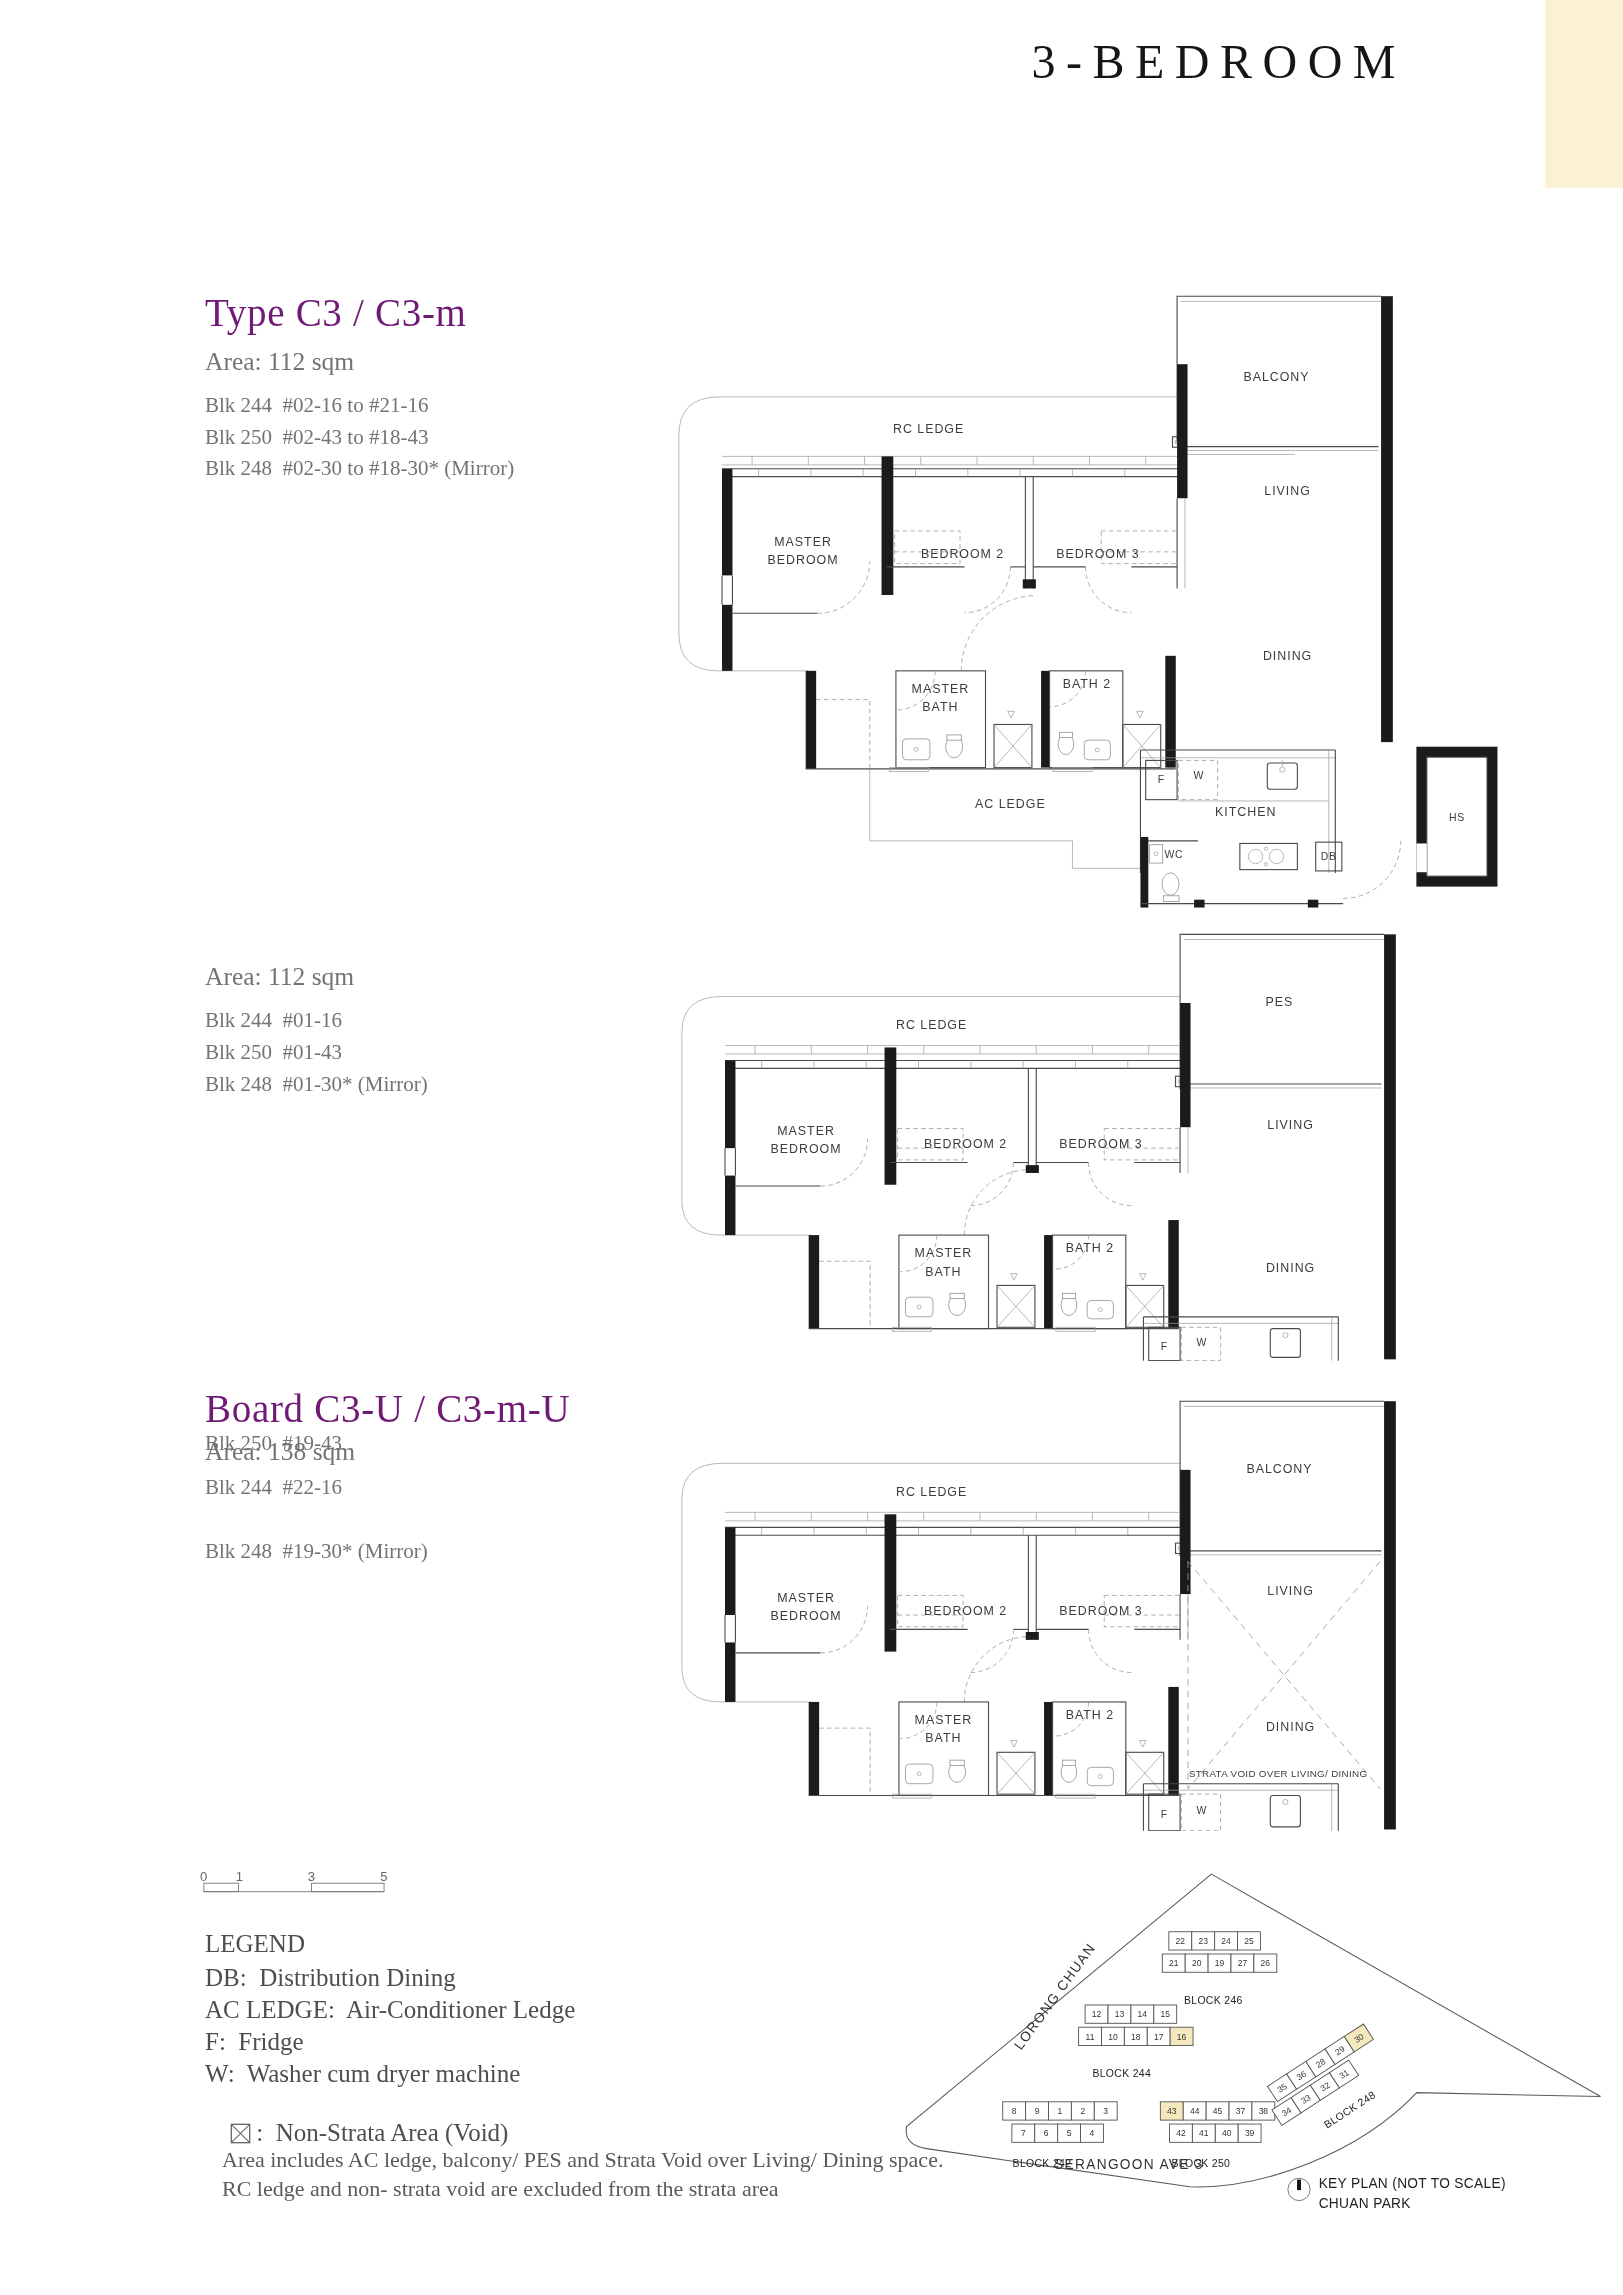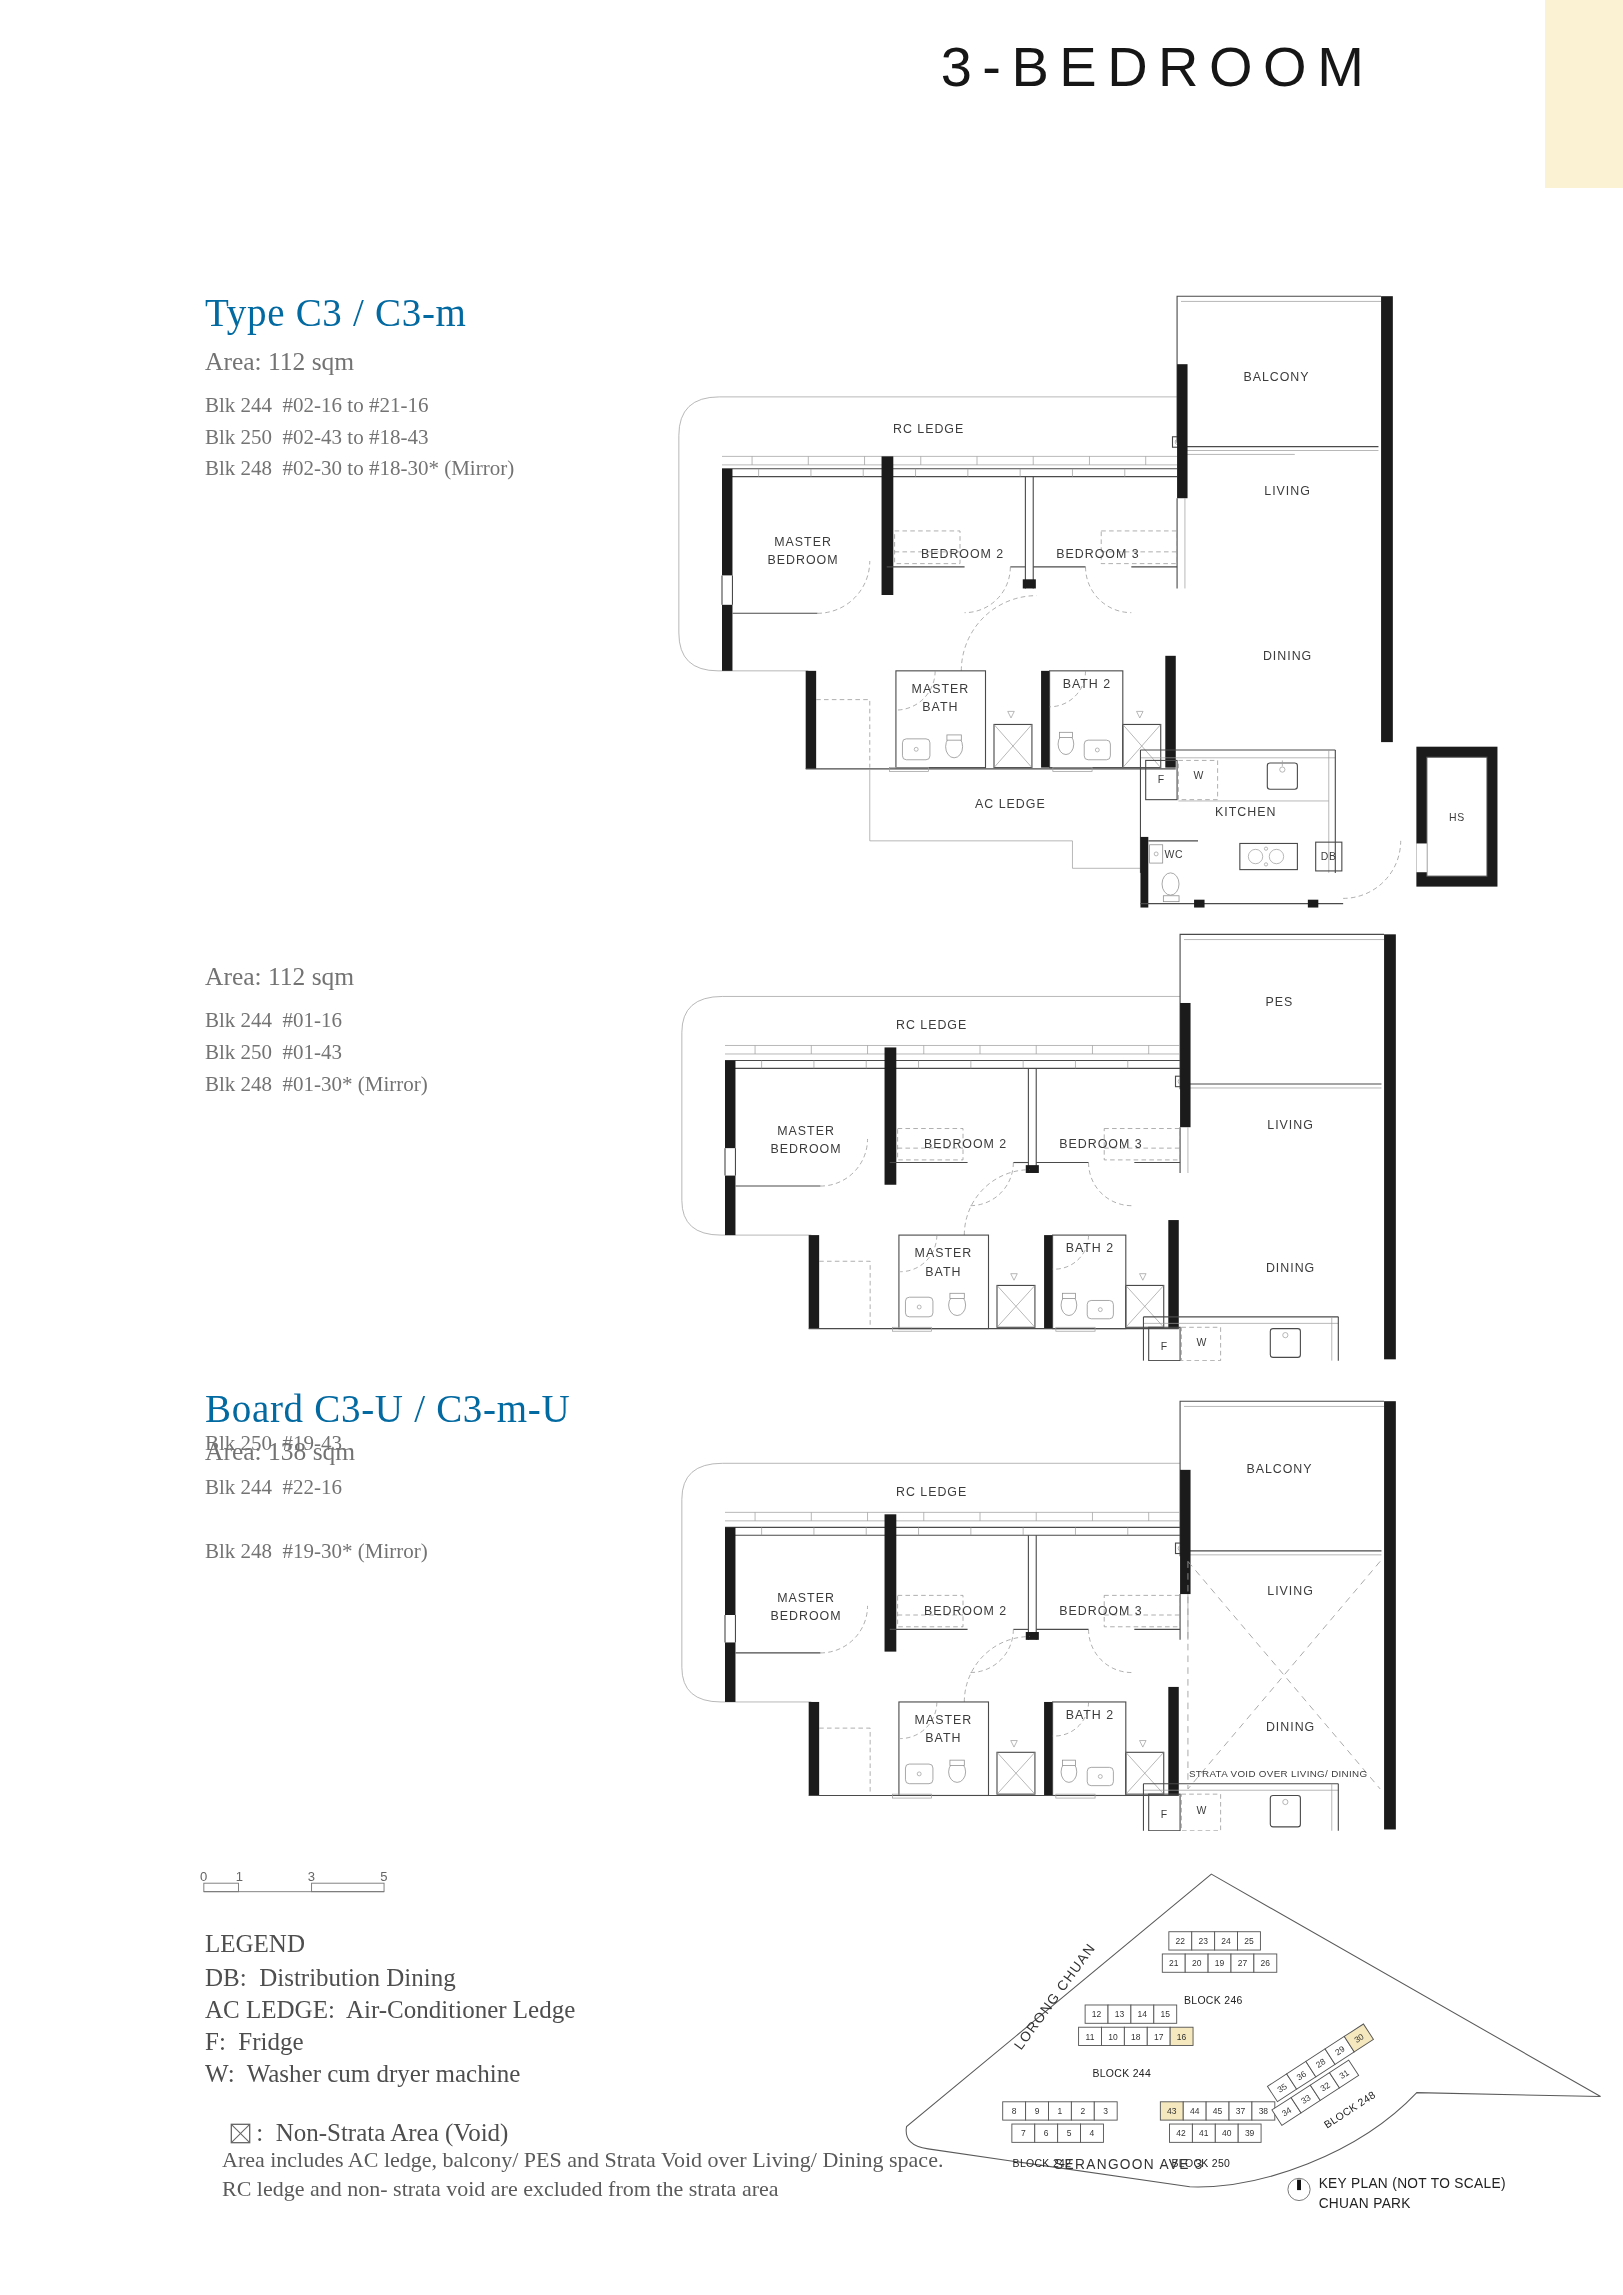--- a/index.html
+++ b/index.html
@@ -1,23 +1,23 @@
 <!DOCTYPE html>
 <html style="--accent: #FBF2D4; --kp-hl: #F5E8BE;font-size:10.5px"><head>
 <meta charset="utf-8">
 <style>
   :root{ --accent:#FBF2D4; --kp-hl:#F5E8BE; }
   html,body{margin:0;padding:0;background:#ffffff;}
   .page{position:relative;width:1623px;height:2295px;background:#fff;overflow:hidden;
         font-family:"Liberation Serif",serif;}
   .corner-band{position:absolute;right:0;top:0;width:78px;height:188px;background:var(--accent);}
-  .main-title{position:absolute;left:909px;top:34px;width:497px;text-align:center;
-      font-size:56px;letter-spacing:10.5px;color:#161616;font-family:Liberation Sans, sans-serif;}
+  .main-title{position:absolute;left:909px;top:34px;width:497px;text-align:right;
+      font-size:48px;letter-spacing:10.5px;color:#161616;font-family:Liberation Serif, serif;}
   .line{position:absolute;left:205px;color:#737373;white-space:pre;}
-  .sec-title{font-size:39px;letter-spacing:0.7px;color:#0369a1;}
+  .sec-title{font-size:39px;letter-spacing:0.7px;color:#701a75;}
   .sec-area{font-size:25.5px;}
   .sec-blk{font-size:21px;}
   .legend-line{font-size:25px;color:#4e4e4e;}
   .note-line{font-size:22px;color:#5a5a5a;margin-left:17px;}
   .void-icon{display:inline-block;vertical-align:-2.6px;margin-right:5.2px;}
   .plan{position:absolute;}
   
   .wall{fill:#1b1b1b;stroke:none;}
   .thin{stroke:#4a4a4a;stroke-width:1.7;fill:none;}
   .thinl{stroke:#9c9c9c;stroke-width:1.1;fill:none;}

